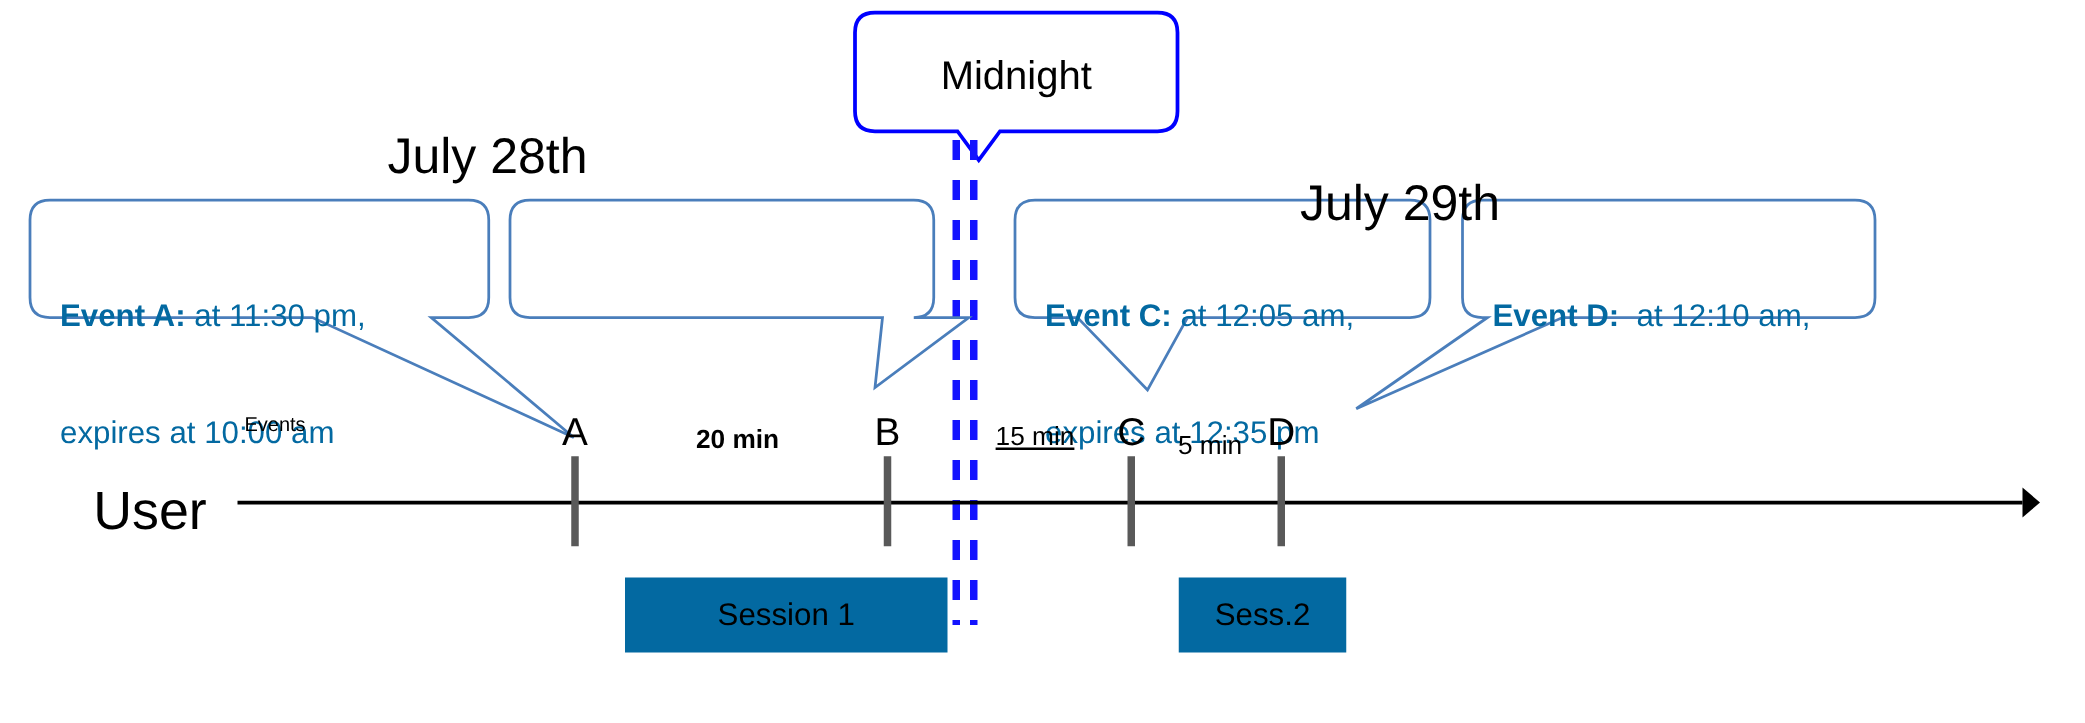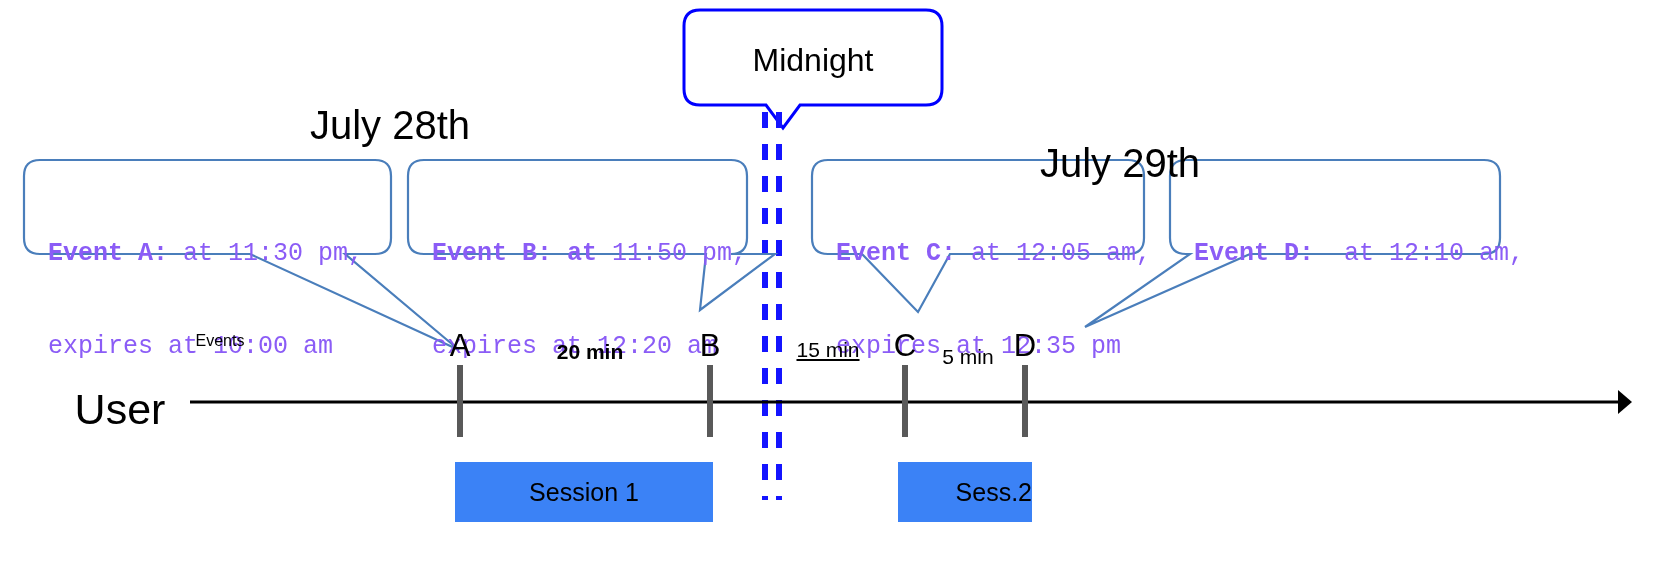--- a/index.html
+++ b/index.html
@@ -2,30 +2,30 @@
 <html><head>
 <meta charset="utf-8">
 <style>
   html,body{margin:0;padding:0;background:#fff;}
   body{width:1668px;height:578px;position:relative;overflow:hidden;
        font-family:"Liberation Sans",sans-serif;color:#000;}
   #stage{position:absolute;left:0;top:0;width:1668px;height:578px;}
   svg.layer{position:absolute;left:0;top:0;width:1668px;height:578px;overflow:visible;}
   .txt{position:absolute;white-space:pre;}
 
-  .callout-text{font-size:25px;line-height:31px;color:#8b5cf6;font-family:Liberation Mono, monospace;}
+  .callout-text{font-size:25px;line-height:31px;color:#0369a1;}
   .callout-text b{font-weight:bold;}
   .date-label{font-size:40px;}
   .midnight-label{font-size:32px;}
   .axis-name{font-size:43px;}
   .events-name{font-size:16px;}
   .tick-letter{font-size:31px;}
   .interval-label{font-size:21px;}
   .session-label{font-size:25px;}
-  .session-box{position:absolute;background:#3b82f6;}
+  .session-box{position:absolute;background:#0369a1;margin-left:45px;}
   .session-box span{position:absolute;left:0;right:0;text-align:center;}
 </style>
 </head>
 <body>
 
 <div id="stage">
 
   <svg class="layer" viewBox="0 0 1668 578">
 
     <path d="M 700 10 L 926 10 Q 942 10 942 26 L 942 89 Q 942 105 926 105
@@ -63,24 +63,20 @@
   <div class="txt midnight-label" style="left:684px;top:42px;width:258px;text-align:center;">Midnight</div>
 
   <div class="txt date-label" style="left:250px;top:103px;width:280px;text-align:center;">July 28th</div>
   <div class="txt date-label" style="left:980px;top:103px;width:280px;text-align:center;margin-top:38px;">July 29th</div>
 
   <div class="txt callout-text" style="left:48px;top:176px;">
     <div><b>Event A:</b><span> at 11:30 pm,</span></div>
     <div>expires at 10:00 am</div>
   </div>
 
-  <div class="txt callout-text" style="left:432px;top:176px;">
-    <div><b>Event B: at</b><span> 11:50 pm,</span></div>
-    <div>expires at 12:20 am</div>
-  </div>
 
   <div class="txt callout-text" style="left:836px;top:176px;">
     <div><b>Event C:</b><span> at 12:05 am,</span></div>
     <div>expires at 12:35 pm</div>
   </div>
 
   <div class="txt callout-text" style="left:1194px;top:176px;">
     <div><b>Event D:</b><span>  at 12:10 am,</span></div>
   </div>
 
@@ -93,16 +89,16 @@
   <div class="txt tick-letter" style="left:1005px;top:328px;width:40px;text-align:center;">D</div>
 
   <div class="txt interval-label" style="left:535px;top:340px;width:110px;text-align:center;font-weight:bold;">20 min</div>
   <div class="txt interval-label" style="left:773px;top:338px;width:110px;text-align:center;text-decoration:underline;">15 min</div>
   <div class="txt interval-label" style="left:923px;top:345px;width:90px;text-align:center;">5 min</div>
 
   <div class="session-box" style="left:455px;top:462px;width:258px;height:60px;">
     <span class="session-label" style="top:16px;">Session 1</span>
   </div>
   <div class="session-box" style="left:898px;top:462px;width:134px;height:60px;">
-    <span class="session-label" style="top:16px;text-align:right;">Sess.2</span>
+    <span class="session-label" style="top:16px;">Sess.2</span>
   </div>
 
 </div>
 
 </body></html>

